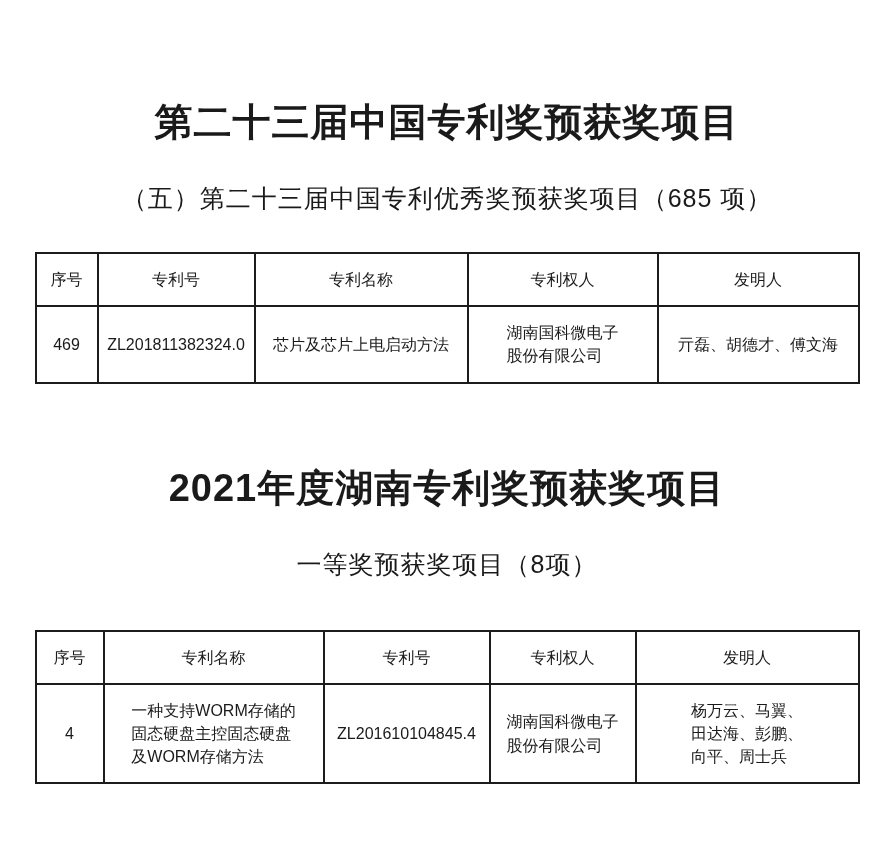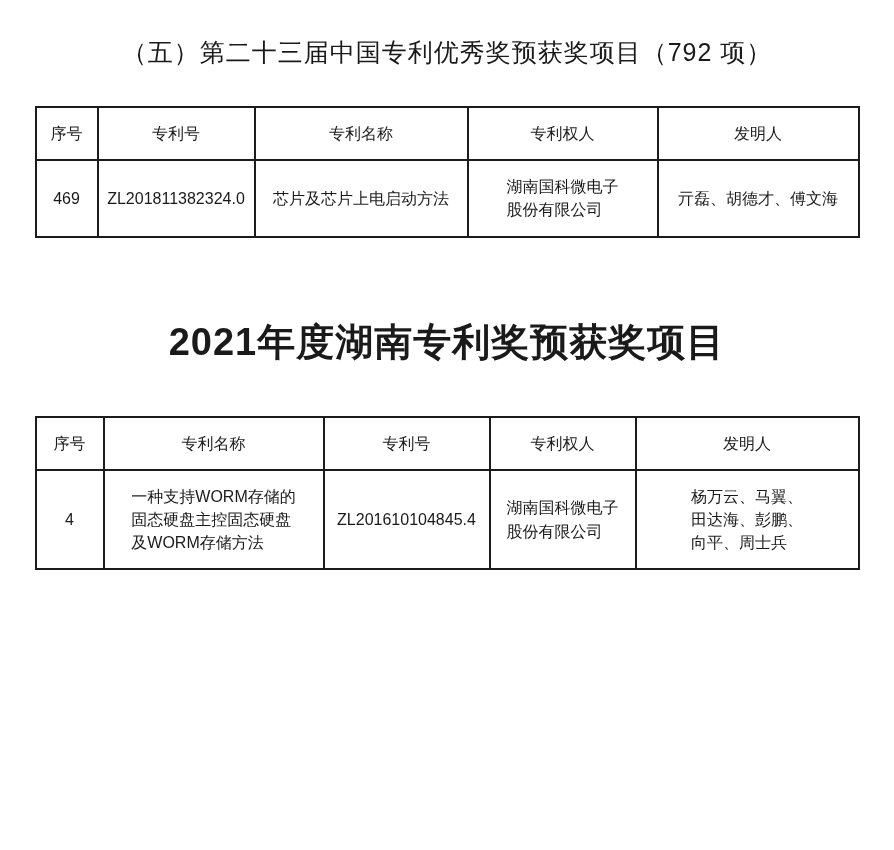--- a/index.html
+++ b/index.html
@@ -94,21 +94,22 @@
   .t2 .c3 { width: 152px; }
   .t2 .c4 { width: 132px; }
   .t2 .c5 { width: 209px; }
 </style>
 </head>
 <body>
 
 <div class="page">
 
   <div class="section">
-    <p class="doc-subtitle first">（五）第二十三届中国专利优秀奖预获奖项目（792 项）</p>
+    <h1 class="doc-title first">第二十三届中国专利奖预获奖项目</h1>
+    <p class="doc-subtitle first">（五）第二十三届中国专利优秀奖预获奖项目（685 项）</p>
 
     <table class="patent-table t1">
       <thead>
         <tr>
           <th class="c1">序号</th>
           <th class="c2">专利号</th>
           <th class="c3">专利名称</th>
           <th class="c4">专利权人</th>
           <th class="c5">发明人</th>
         </tr>
@@ -123,20 +124,21 @@
 股份有限公司</span>
           </td>
           <td class="c5">亓磊、胡德才、傅文海</td>
         </tr>
       </tbody>
     </table>
   </div>
 
   <div class="section">
     <h1 class="doc-title second">2021年度湖南专利奖预获奖项目</h1>
+    <p class="doc-subtitle second">一等奖预获奖项目（8项）</p>
 
     <table class="patent-table t2">
       <thead>
         <tr>
           <th class="c1">序号</th>
           <th class="c2">专利名称</th>
           <th class="c3">专利号</th>
           <th class="c4">专利权人</th>
           <th class="c5">发明人</th>
         </tr>

